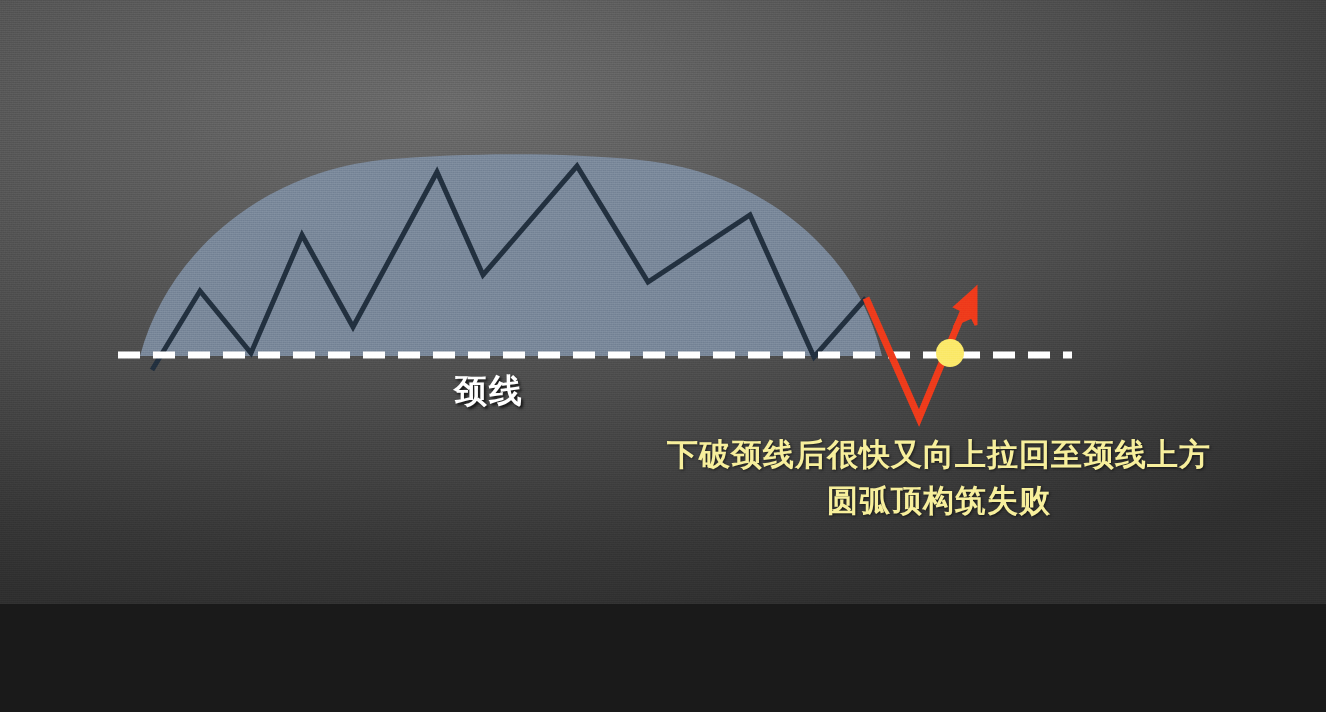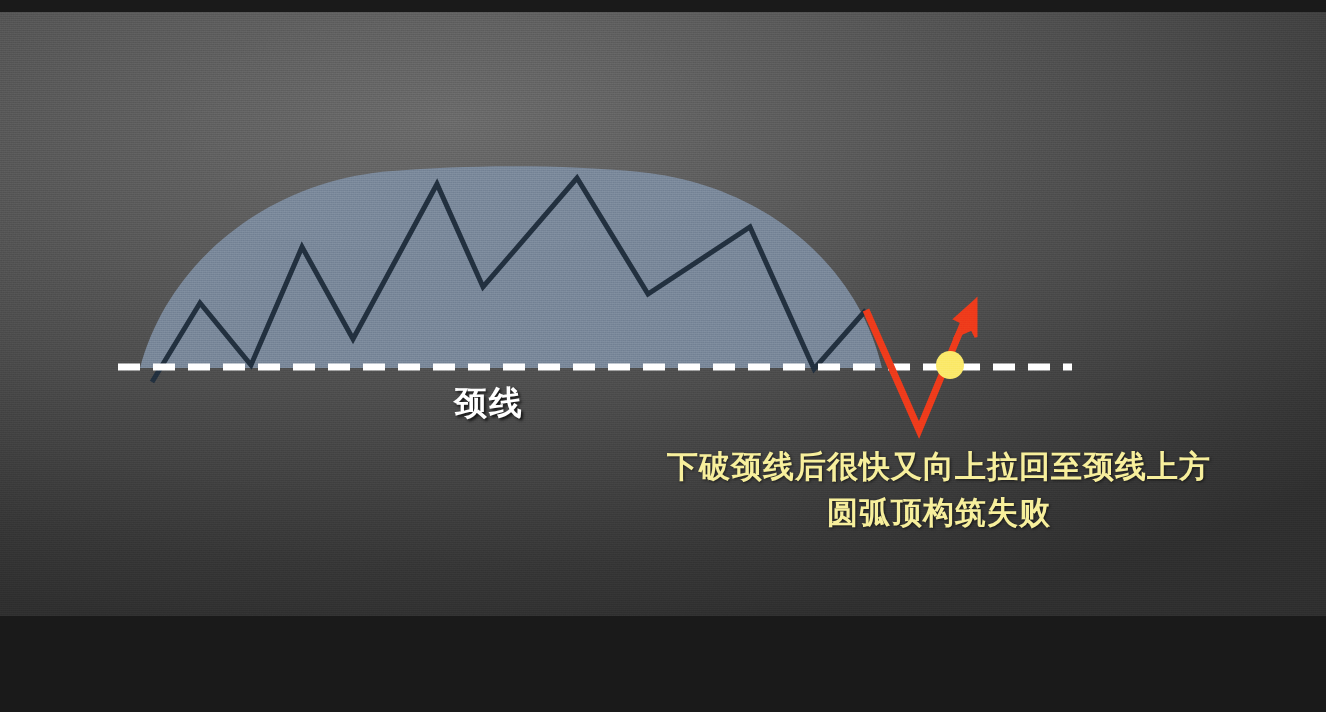--- a/index.html
+++ b/index.html
@@ -16,21 +16,20 @@
     font-family: "Liberation Sans", "DejaVu Sans", sans-serif;
     background:
       radial-gradient(ellipse 95% 85% at 34% 18%,
         #6b6b6b 0%,
         #626262 18%,
         #585858 36%,
         #4d4d4d 55%,
         #414141 72%,
         #373737 86%,
         #2f2f2f 100%);
-    margin-top: 12px;
   }
   
   #noise {
     position: absolute;
     inset: 0;
     pointer-events: none;
     opacity: 0.085;
     background-image:
       repeating-linear-gradient(0deg,   rgba(255,255,255,.55) 0 1px, rgba(0,0,0,.45) 1px 2px),
       repeating-linear-gradient(90deg,  rgba(255,255,255,.40) 0 1px, rgba(0,0,0,.35) 1px 2px),

